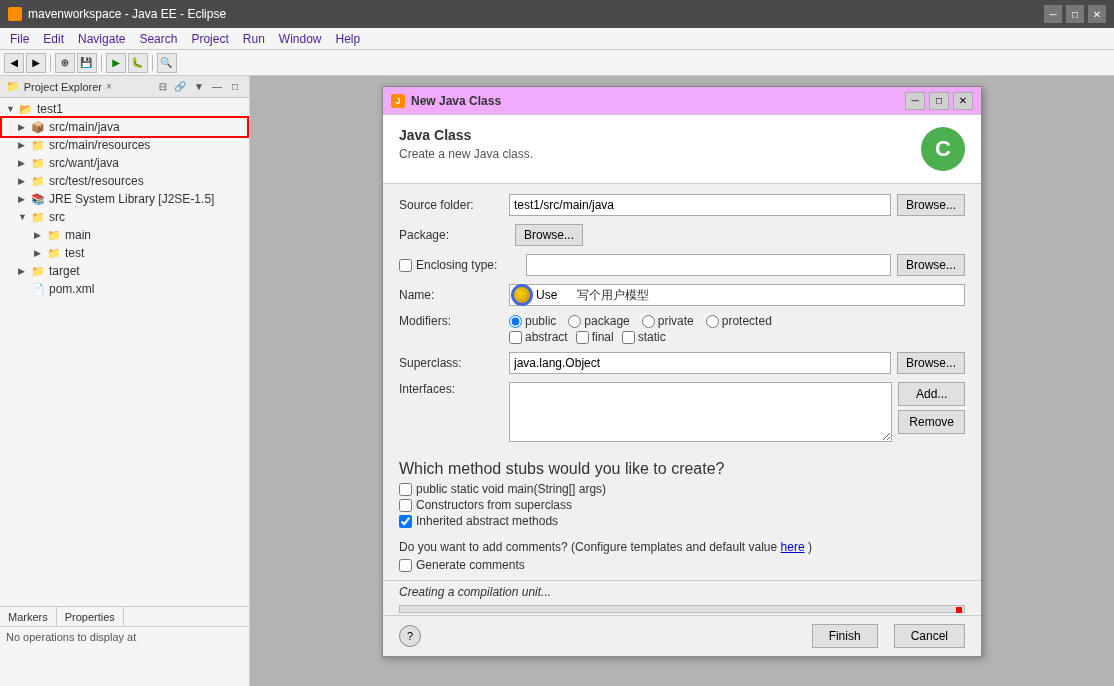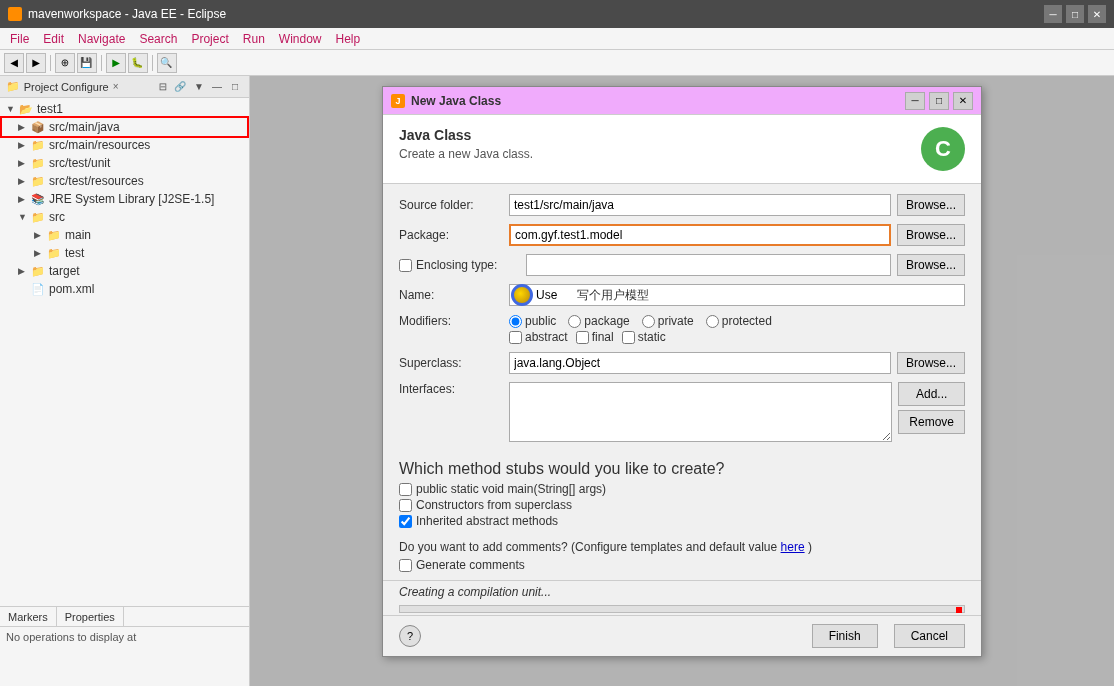--- a/index.html
+++ b/index.html
@@ -10,21 +10,21 @@
 
     
     .title-bar { background: #4a4a4a; color: white; padding: 4px 8px; font-size: 12px; display: flex; align-items: center; gap: 6px; height: 28px; }
     .title-bar-icon { width: 14px; height: 14px; background: #ff8c00; border-radius: 2px; display: flex; align-items: center; justify-content: center; font-size: 8px; }
     .title-bar-text { flex: 1; }
     .title-bar-controls { display: flex; gap: 4px; }
     .title-bar-btn { width: 18px; height: 18px; background: #777; border: none; color: white; cursor: pointer; font-size: 10px; display: flex; align-items: center; justify-content: center; }
 
     
     .menu-bar { background: #f5f5f5; border-bottom: 1px solid #ccc; padding: 2px 4px; display: flex; gap: 2px; height: 22px; align-items: center; }
-    .menu-item { padding: 2px 6px; cursor: pointer; font-size: 12px; color: #be185d; }
+    .menu-item { padding: 2px 6px; cursor: pointer; font-size: 12px; color: #4c1d95; }
 
     
     .toolbar { background: #f5f5f5; border-bottom: 1px solid #ccc; padding: 2px 4px; height: 26px; display: flex; align-items: center; gap: 2px; }
     .toolbar-btn { width: 20px; height: 20px; background: #e8e8e8; border: 1px solid #bbb; cursor: pointer; display: flex; align-items: center; justify-content: center; font-size: 10px; }
     .toolbar-sep { width: 1px; height: 16px; background: #bbb; margin: 0 2px; }
 
     
     .main-area { display: flex; flex: 1; overflow: hidden; }
 
     
@@ -171,21 +171,21 @@
     <div class="toolbar-sep"></div>
     <button class="toolbar-btn">🔍</button>
   </div>
 
   <div class="main-area">
 
     <div class="sidebar">
       <div class="panel-header">
         <div class="panel-header-title">
           <span>📁</span>
-          <span>Project Configure</span>
+          <span>Project Explorer</span>
           <span style="font-size:10px; color:#666;">×</span>
         </div>
         <div class="panel-toolbar">
           <button class="panel-toolbar-btn">⊟</button>
           <button class="panel-toolbar-btn">🔗</button>
           <button class="panel-toolbar-btn">▼</button>
           <button class="panel-toolbar-btn">—</button>
           <button class="panel-toolbar-btn">□</button>
         </div>
       </div>
@@ -209,21 +209,21 @@
           <span class="tree-indent" style="width:16px"></span>
           <span class="tree-arrow">▶</span>
           <span class="tree-icon folder-icon">📁</span>
           <span class="tree-label">src/main/resources</span>
         </div>
 
         <div class="tree-item">
           <span class="tree-indent" style="width:16px"></span>
           <span class="tree-arrow">▶</span>
           <span class="tree-icon folder-icon">📁</span>
-          <span class="tree-label">src/test/unit</span>
+          <span class="tree-label">src/want/java</span>
         </div>
 
         <div class="tree-item">
           <span class="tree-indent" style="width:16px"></span>
           <span class="tree-arrow">▶</span>
           <span class="tree-icon folder-icon">📁</span>
           <span class="tree-label">src/test/resources</span>
         </div>
 
         <div class="tree-item">
@@ -309,21 +309,20 @@
           <div class="dialog-form">
 
             <div class="form-row">
               <span class="form-label">Source folder:</span>
               <input class="form-input" type="text" value="test1/src/main/java" readonly="" style="">
               <button class="form-browse-btn">Browse...</button>
             </div>
 
             <div class="form-row">
               <span class="form-label">Package:</span>
-              <input class="form-input highlighted" type="text" value="com.gyf.test1.model" style="">
               <button class="form-browse-btn">Browse...</button>
             </div>
 
             <div class="form-row">
               <input type="checkbox" class="form-checkbox" style="">
               <span class="form-label">Enclosing type:</span>
               <input class="form-input" type="text" value="" style="">
               <button class="form-browse-btn">Browse...</button>
             </div>
 

